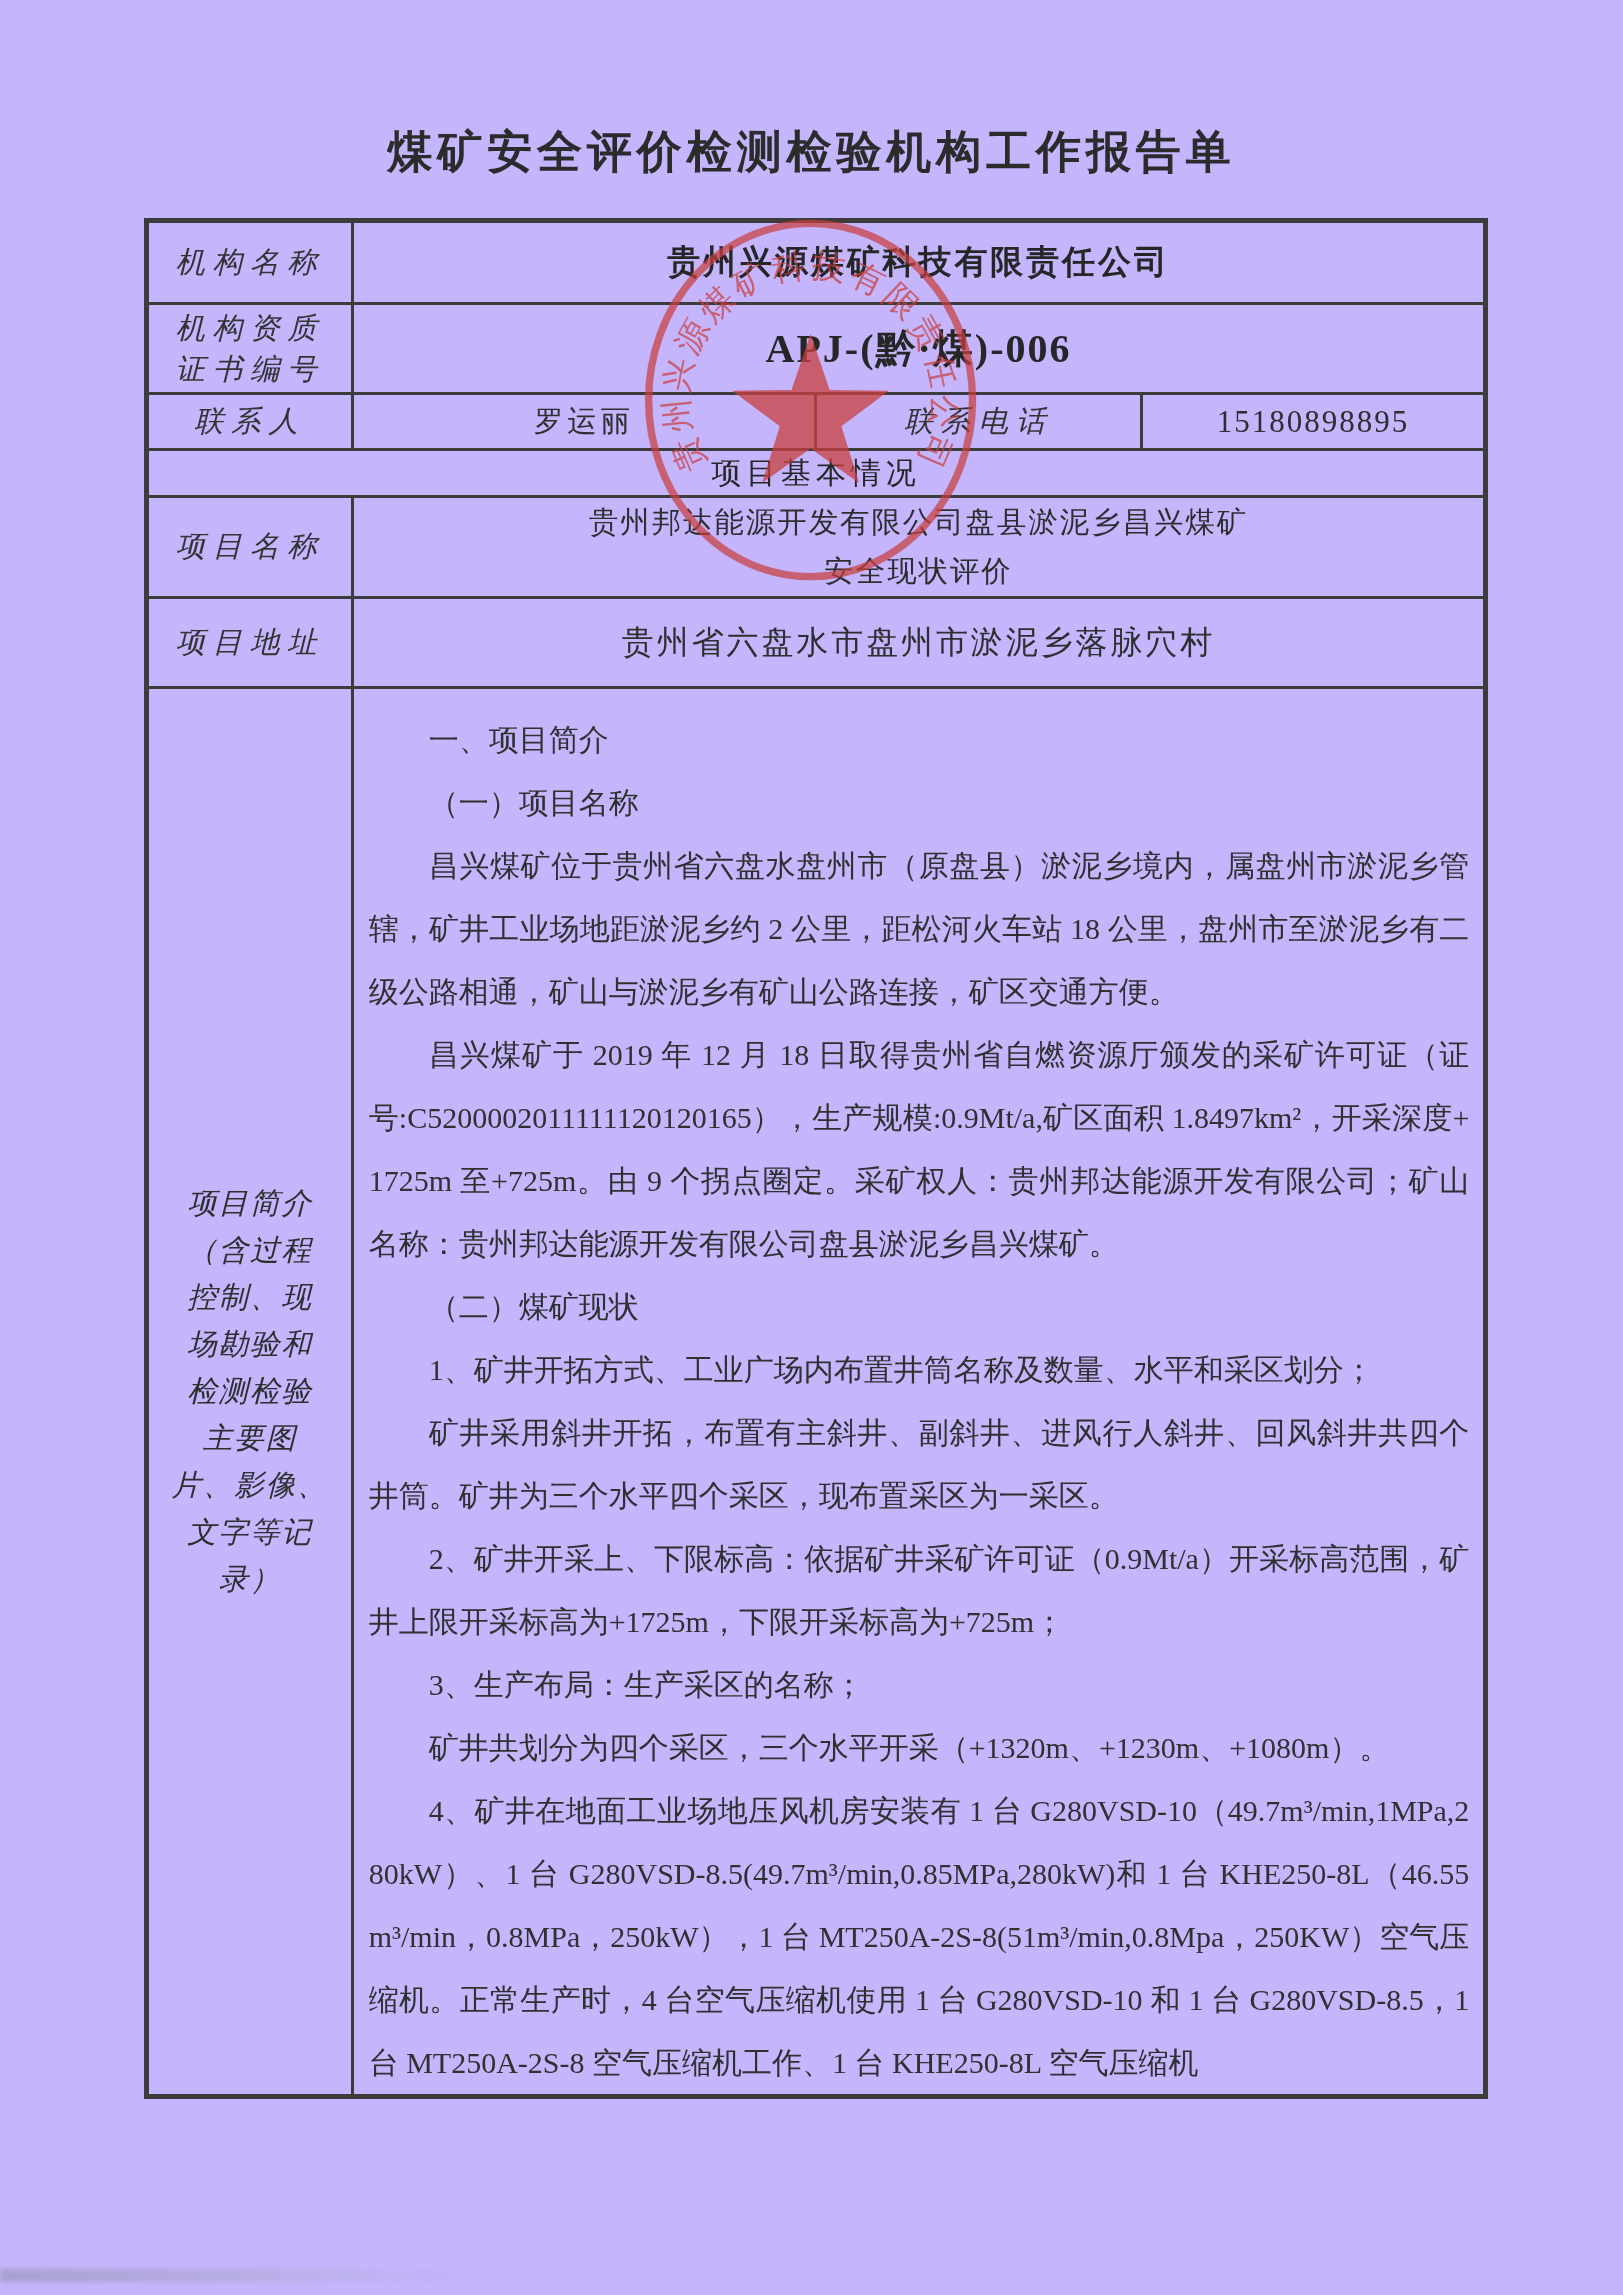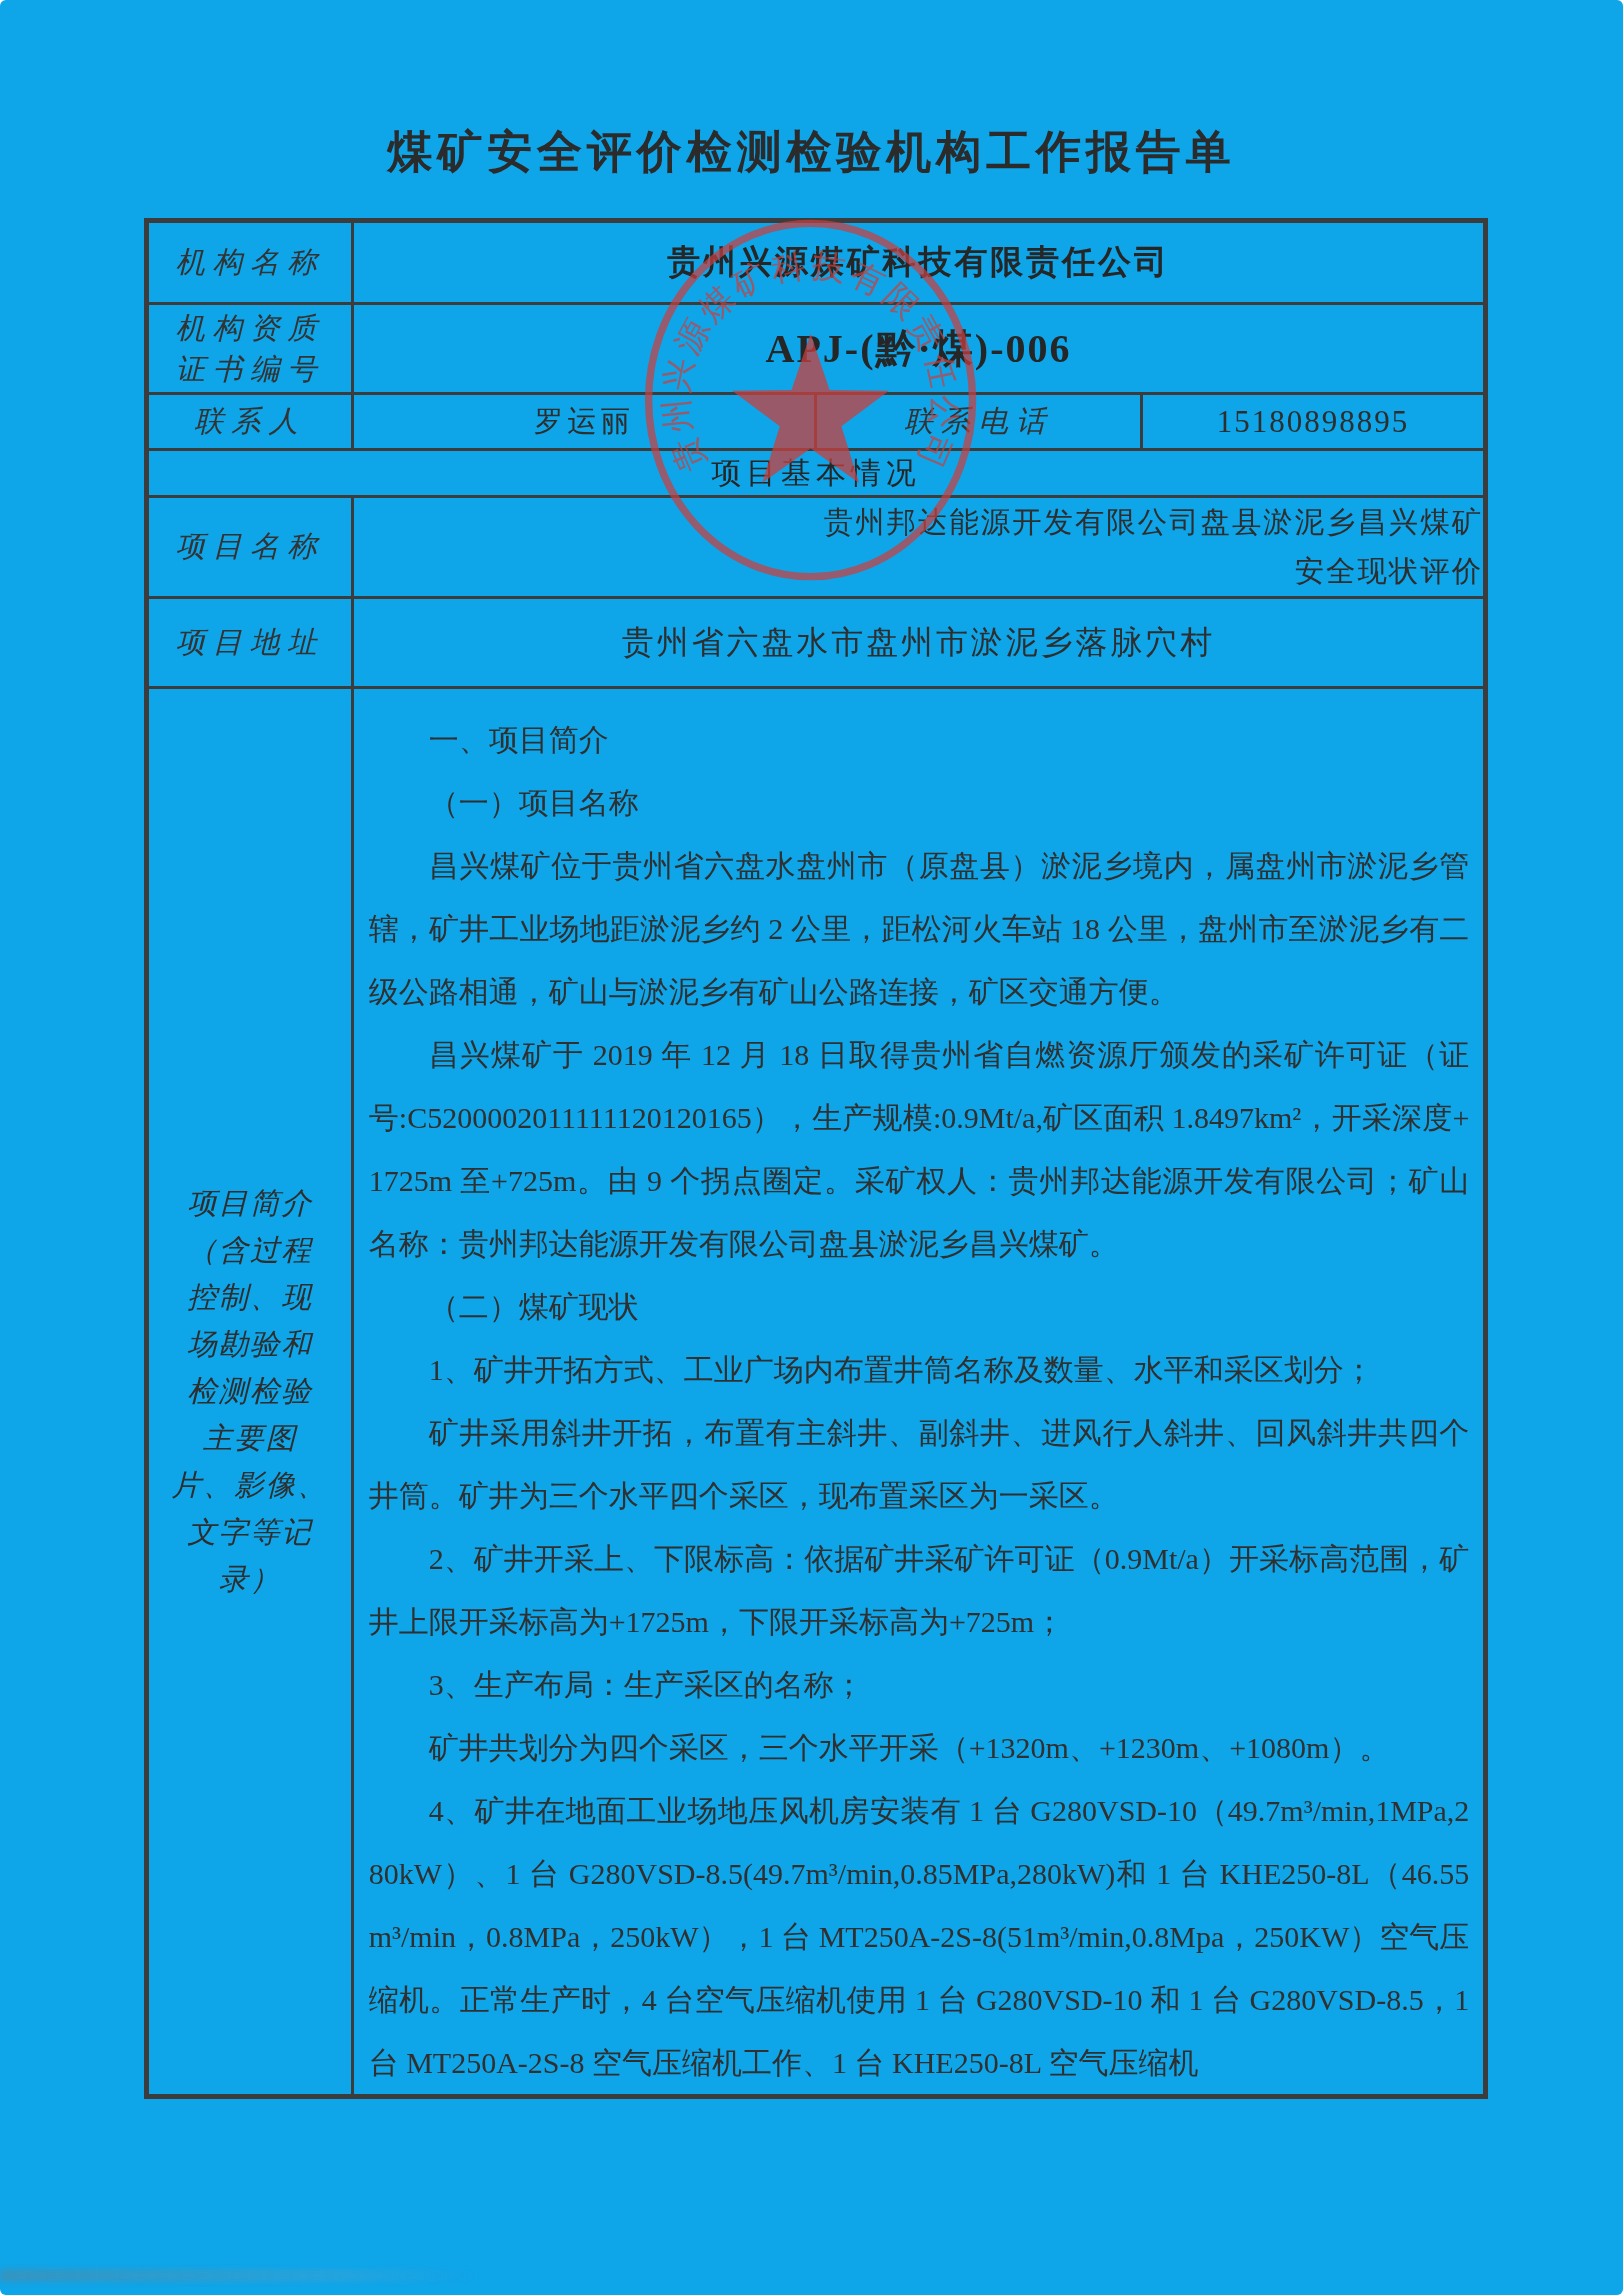--- a/index.html
+++ b/index.html
@@ -2,21 +2,21 @@
 <html style="font-size:7.9px"><head>
 <meta charset="utf-8">
 <style>
   * { margin:0; padding:0; box-sizing:border-box; }
   html,body { background:#ffffff; }
   body {
     width:1623px; height:2295px; position:relative;
     font-family:"Liberation Serif","DejaVu Serif",serif;
     color:#2e2e2e;
   }
-  .page { position:absolute; inset:0; background:#0ea5e9; overflow:hidden;border-radius:6px; }
+  .page { position:absolute; inset:0; background:#c4b5fd; overflow:hidden; }
 
   .doc-title {
     position:absolute; top:122px; left:0; width:100%;
     text-align:center; font-size:45px; font-weight:bold;
     letter-spacing:4.9px; color:#2b2b2b;
   }
 
   table.report-table {
     position:absolute; left:144px; top:218px;
     width:1339px; border-collapse:collapse; table-layout:fixed;
@@ -25,21 +25,21 @@
   td { border:3.4px solid #3c3c3c; text-align:center; vertical-align:middle; }
 
   .cell-label { font-size:29.4px; letter-spacing:7.9px; color:#333;font-style:italic; }
   .two-line span { display:block; line-height:41px; }
 
   .org-value { font-size:33px; font-weight:bold; letter-spacing:2.9px; color:#262626; }
   .cert-value { font-size:40px; font-weight:bold; letter-spacing:2px; color:#262626; }
   .contact-value { font-size:29.4px; letter-spacing:3.9px; }
   .phone-value { font-size:31px; letter-spacing:2px; }
   .section-header { font-size:30px; font-weight:normal; letter-spacing:4.9px; color:#262626; }
-  .pn-line { display:block; font-size:29.4px; line-height:49px; letter-spacing:2px;text-align:right; }
+  .pn-line { display:block; font-size:29.4px; line-height:49px; letter-spacing:2px; }
   .addr-value { font-size:32px; letter-spacing:2.9px; }
 
   .intro-label div { font-size:29.4px; line-height:47px; letter-spacing:2px;font-style:italic; }
 
   .body-cell { vertical-align:top; text-align:left; padding:18.7px 13.7px 0 14.7px; }
   .body-cell p {
     font-size:30px; line-height:63px; text-align:justify;
     text-indent:2em; color:#303030; word-break:break-all;
   }
 

